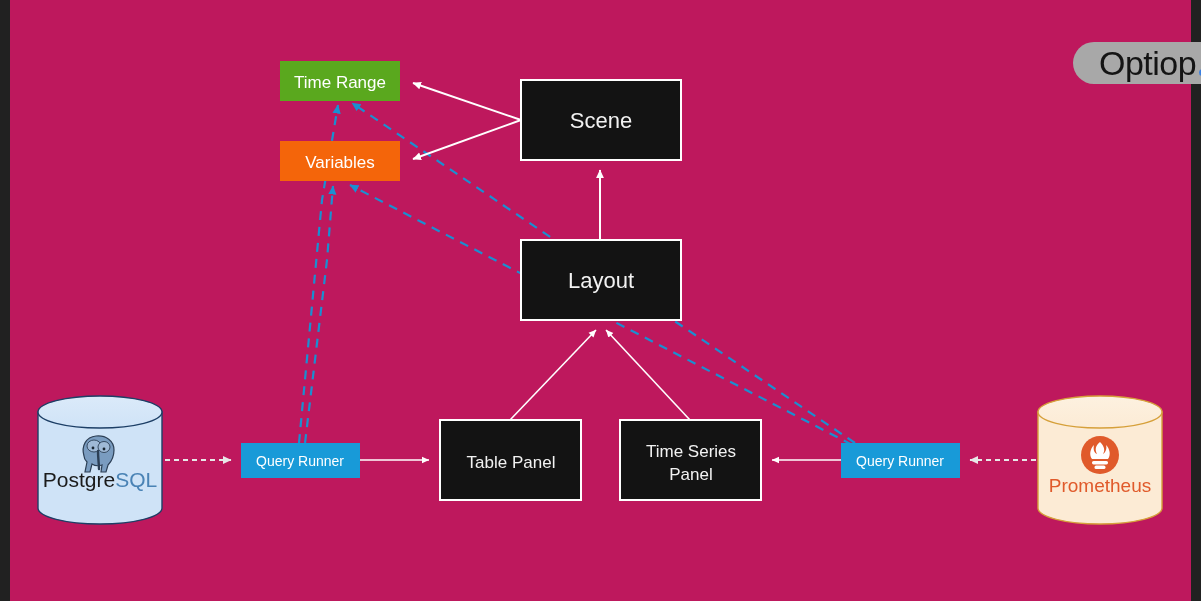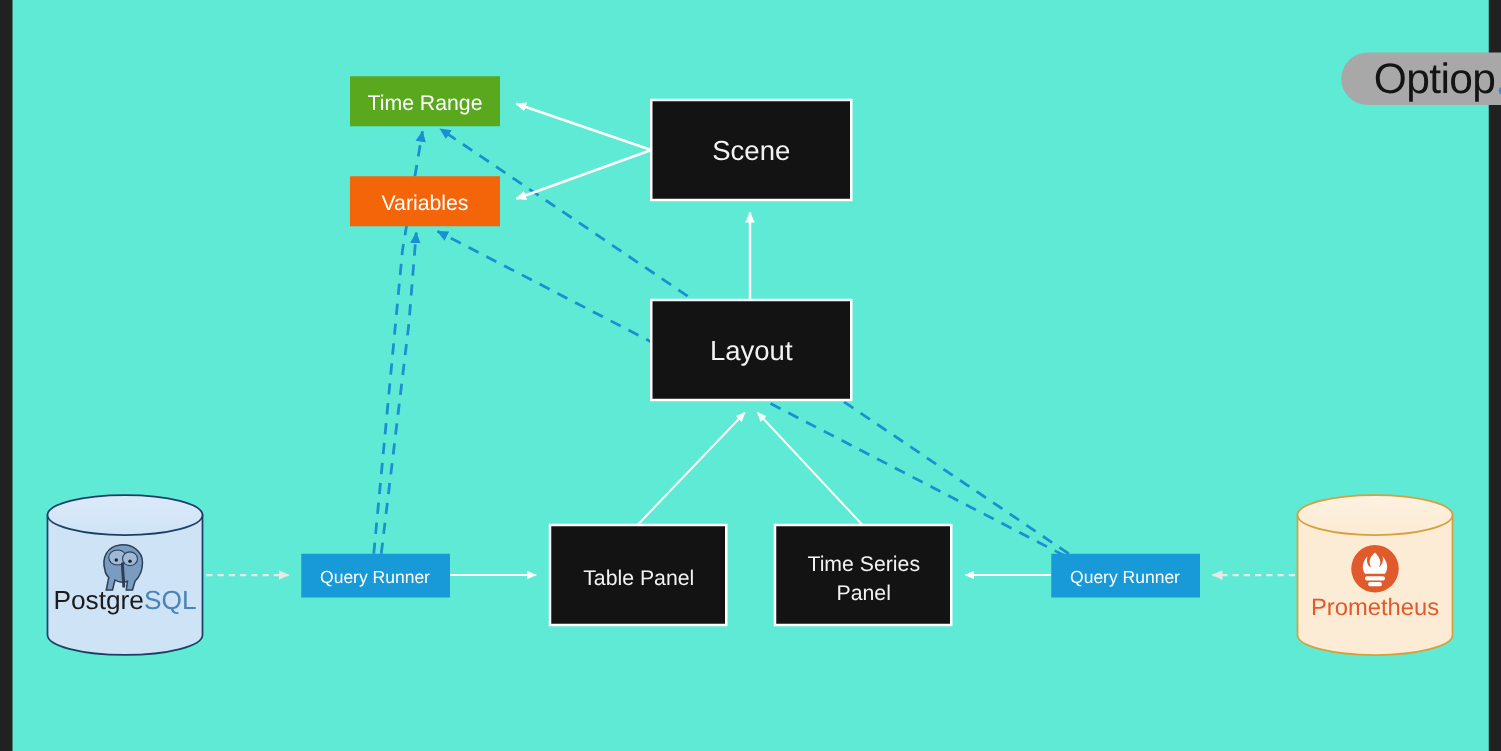--- a/index.html
+++ b/index.html
@@ -4,21 +4,21 @@
 <style>
   html, body {
     margin: 0;
     padding: 0;
     background: #1e1e1e;
   }
   #stage {
     position: relative;
     width: 1201px;
     height: 601px;
-    background: #5eead4;
+    background: #be185d;
     overflow: hidden;
     font-family: "Liberation Sans", sans-serif;
   }
   .edge-band {
     position: absolute;
     top: 0;
     height: 601px;
     width: 10px;
     background: #212121;
   }

